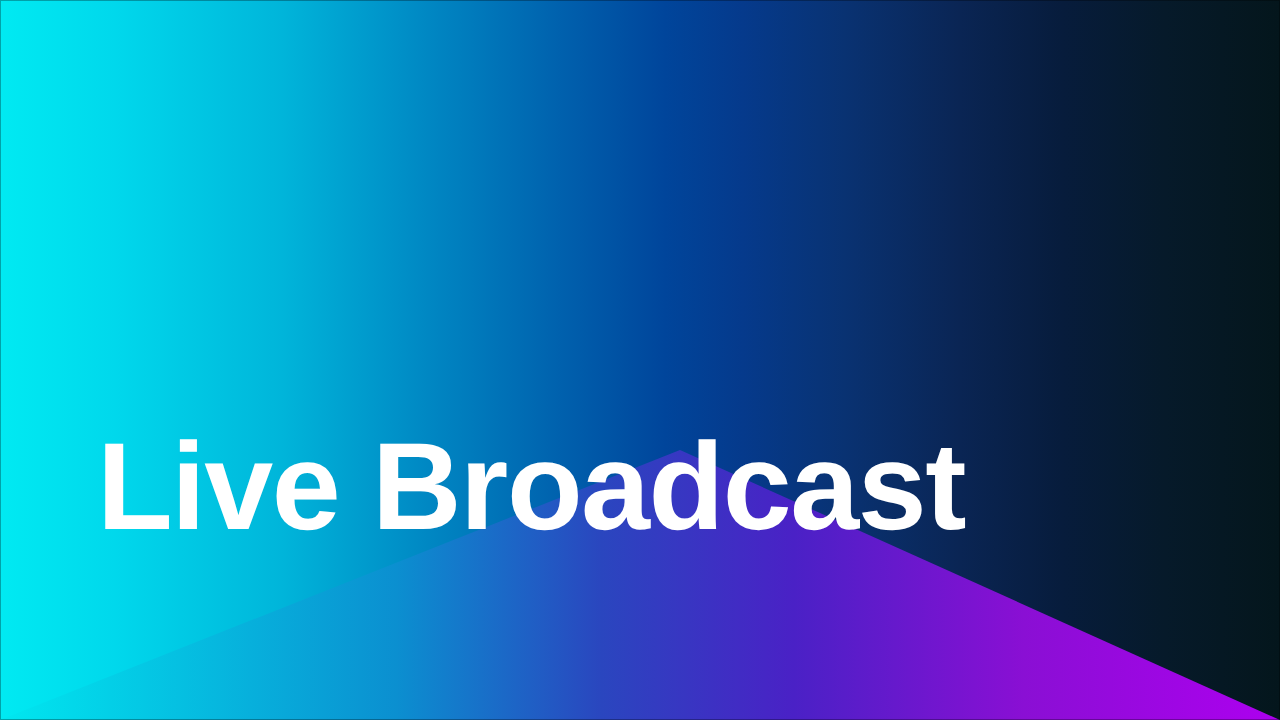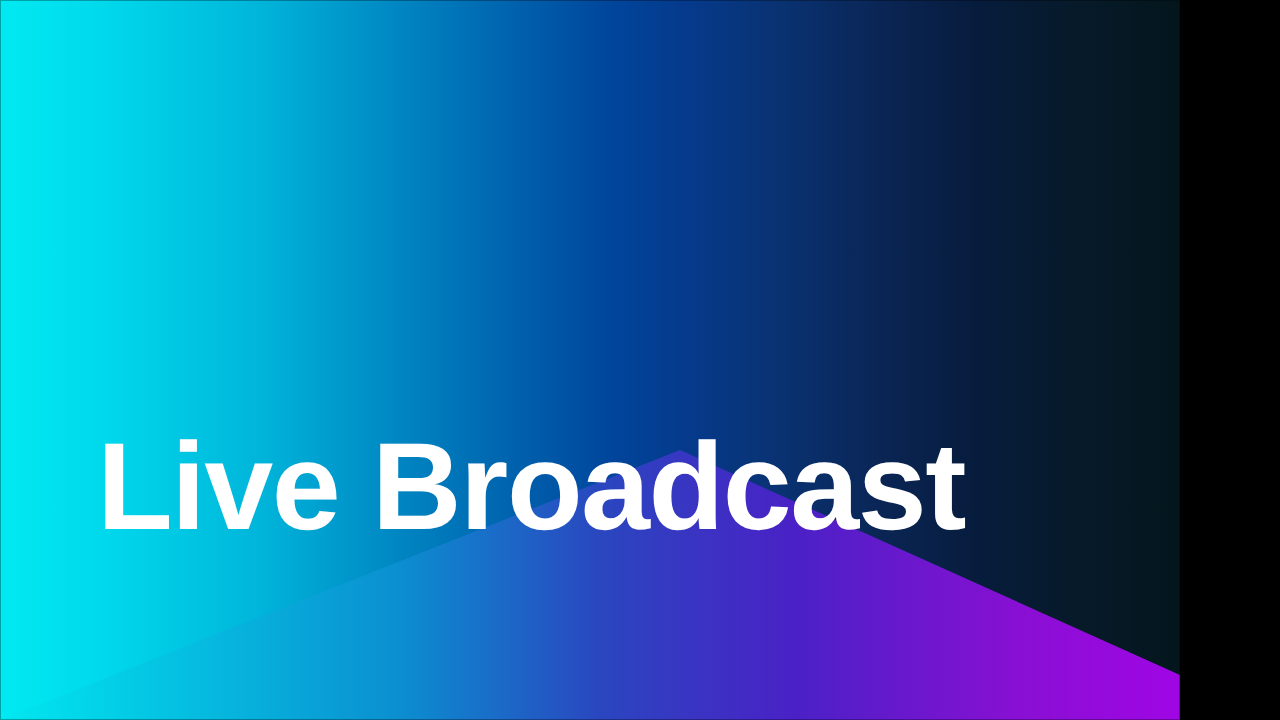--- a/index.html
+++ b/index.html
@@ -3,21 +3,21 @@
 <meta charset="utf-8">
 <title>Live Broadcast Within the Metaverse</title>
 <style>
   html, body {
     margin: 0;
     padding: 0;
     background: #000;
   }
   #slide {
     position: relative;
-    width: 1180px;
+    width: 1280px;
     height: 720px;
     overflow: hidden;
     font-family: "Liberation Sans", "DejaVu Sans", sans-serif;
     
     background: linear-gradient(
         90deg,
         #00eaf2   0%,
         #00d8ec   9%,
         #00b5da  22%,
         #0089c4  33%,

